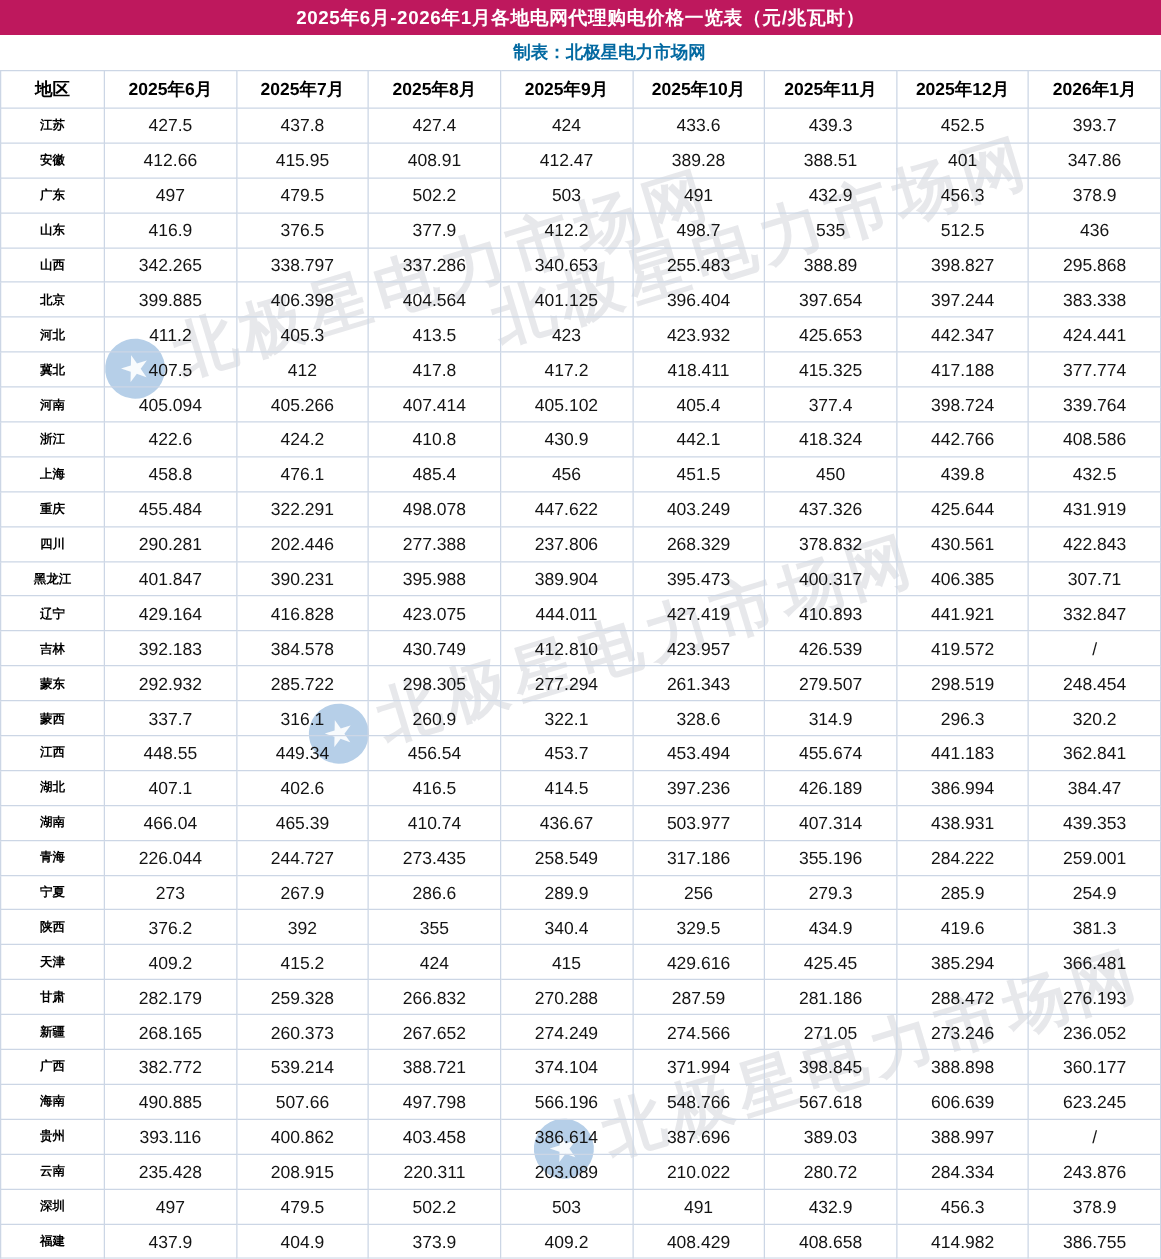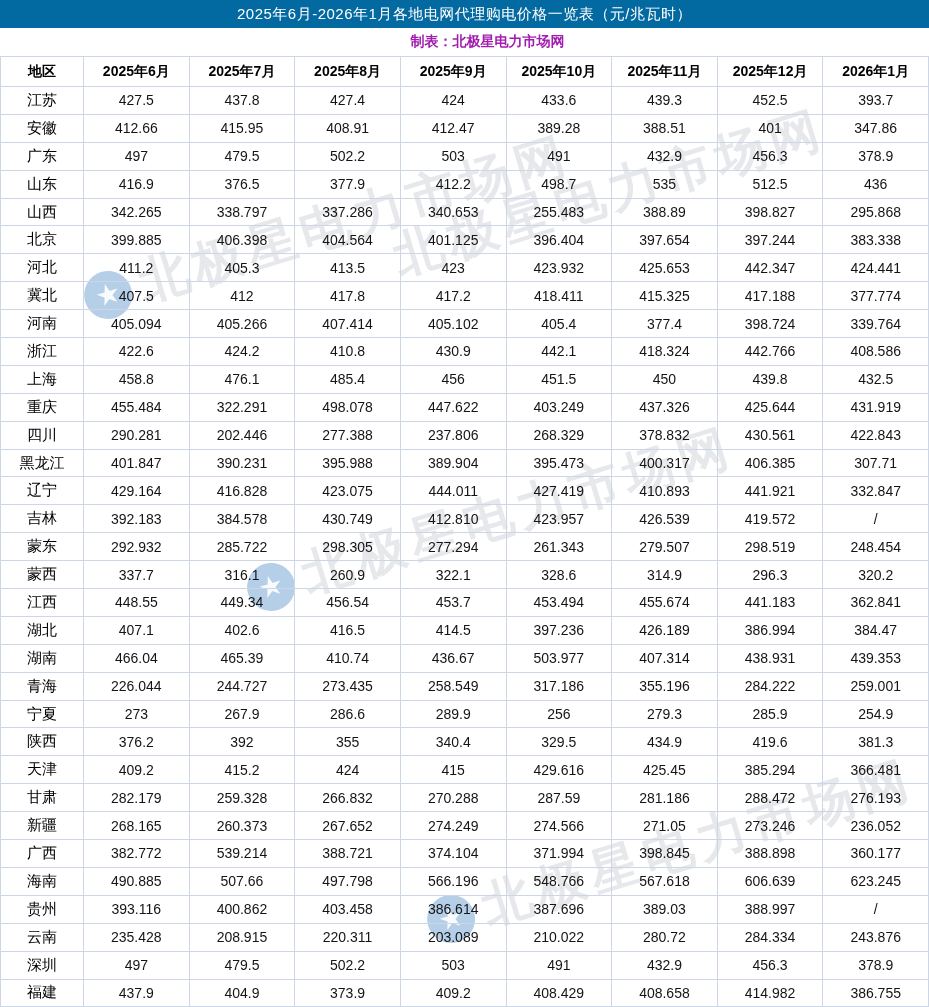--- a/index.html
+++ b/index.html
@@ -1,33 +1,33 @@
 <!DOCTYPE html>
 <html><head>
 <meta charset="utf-8">
 <style>
   * { margin:0; padding:0; box-sizing:border-box; }
   html,body { width:929px; height:1007px; overflow:hidden; background:#fff;
     font-family:"Liberation Sans", sans-serif; position:relative; }
 
-  .title-bar { height:28px; background:#0369a1; color:#fff; font-size:15px;
-    font-weight:normal; display:flex; align-items:center; justify-content:center;
+  .title-bar { height:28px; background:#be185d; color:#fff; font-size:15px;
+    font-weight:bold; display:flex; align-items:center; justify-content:center;
     position:relative; z-index:2; letter-spacing:0.5px; }
   .subtitle { height:28px; display:flex; align-items:center; justify-content:center;
-    font-size:14px; font-weight:bold; color:#a21caf; position:relative; z-index:2;margin-left:46px; }
+    font-size:14px; font-weight:bold; color:#0369a1; position:relative; z-index:2;margin-left:46px; }
 
   table { width:929px; border-collapse:collapse; table-layout:fixed;
     position:relative; z-index:1; background:transparent; }
   col.region-col { width:83px; }
   th, td { border:1px solid #ccd6e5; text-align:center; vertical-align:middle;
     background:transparent; overflow:hidden; white-space:nowrap; }
   thead tr { height:30px; }
   thead th { font-size:14px; font-weight:bold; color:#000; }
   tbody tr { height:27.9px; }
-  tbody th { font-size:15px; font-weight:normal; color:#000; }
+  tbody th { font-size:10px; font-weight:bold; color:#000; }
   tbody td { font-size:14px; font-weight:normal; color:#141414; }
 
   
   .wm-layer { position:absolute; inset:0; z-index:0; pointer-events:none; }
   .wm { position:absolute; display:flex; align-items:center; gap:10px;
     transform:rotate(-17deg); transform-origin:left center; }
   .wm-text { font-size:50px; font-weight:bold; letter-spacing:6px;
     color:rgba(105,115,130,0.16); white-space:nowrap; }
   .wm-logo { width:48px; height:48px; border-radius:50%;
     background:rgba(80,140,200,0.42); color:rgba(255,255,255,0.9);

